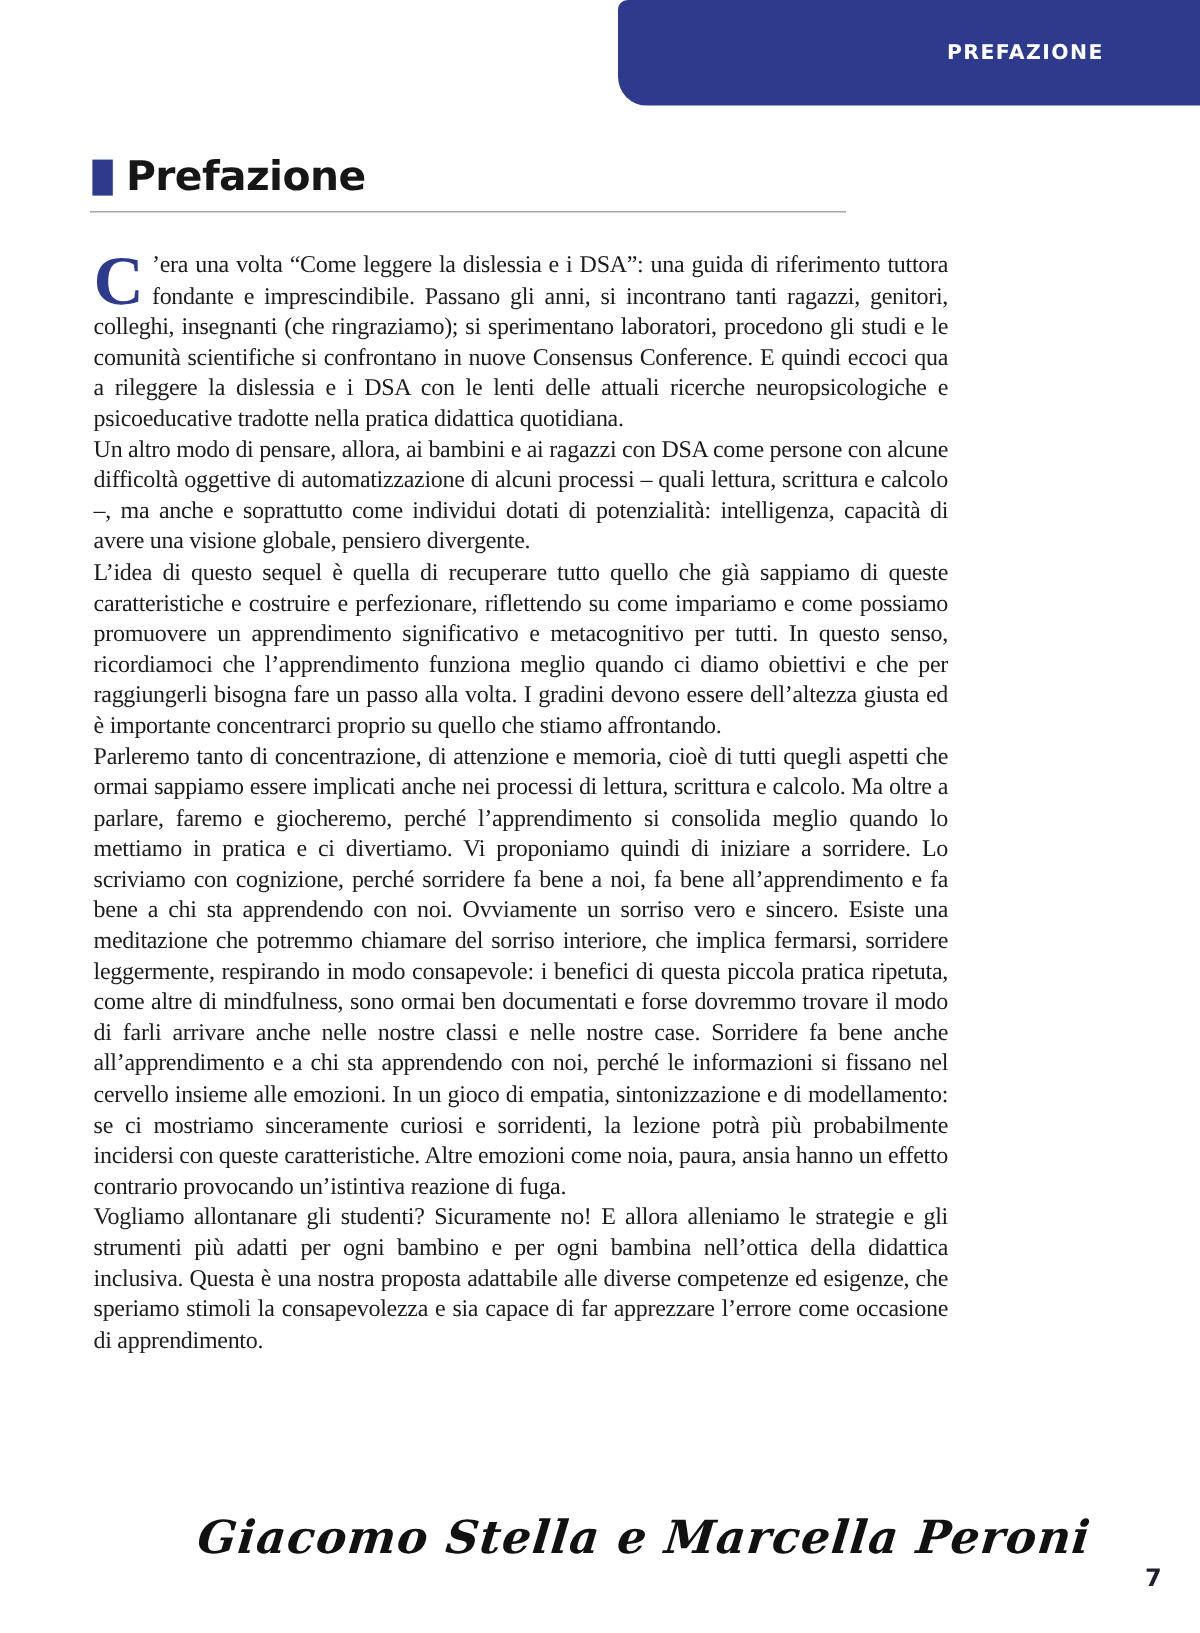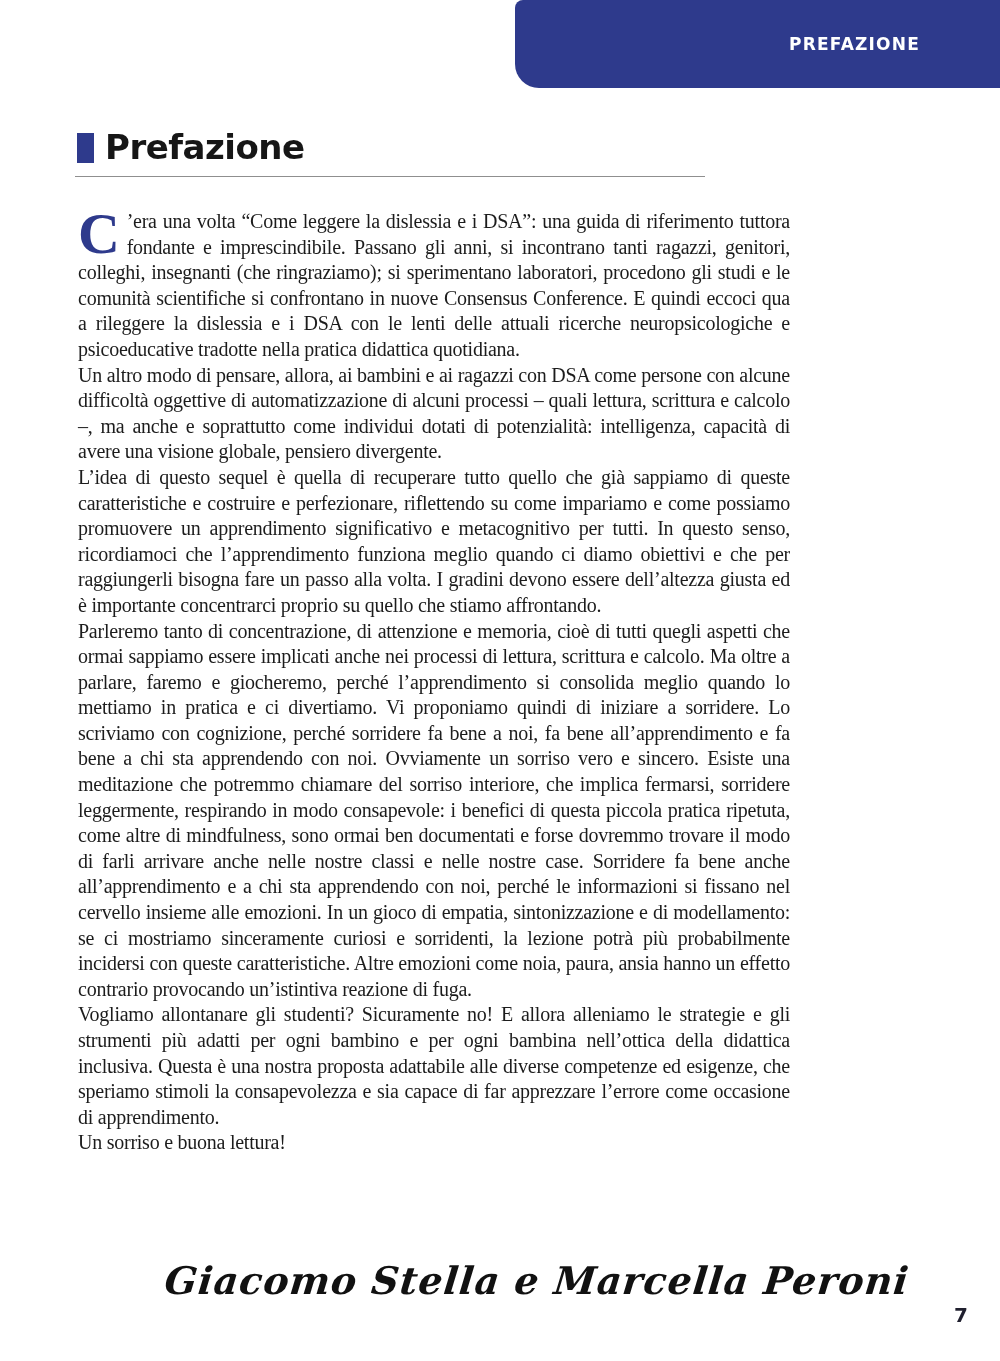--- a/index.html
+++ b/index.html
@@ -131,18 +131,17 @@
   <div class="page-title">Prefazione</div>
 </div>
 <div class="title-rule"></div>
 
 <div class="body-text" lang="it">
   <p><span class="drop-cap">C</span><span>’era una volta “Come leggere la dislessia e i DSA”: una guida di riferimento tuttora fondante e imprescindibile. Passano gli anni, si incontrano tanti ragazzi, genitori, colleghi, insegnanti (che ringraziamo); si sperimentano laboratori, procedono gli studi e le comunità scientifiche si confrontano in nuove Consensus Conference. E quindi eccoci qua a rileggere la dislessia e i DSA con le lenti delle attuali ricerche neuropsicologiche e psicoeducative tradotte nella pratica didattica quotidiana.</span></p>
   <p>Un altro modo di pensare, allora, ai bambini e ai ragazzi con DSA come persone con alcune difficoltà oggettive di automatizzazione di alcuni processi – quali lettura, scrittura e calcolo –, ma anche e soprattutto come individui dotati di potenzialità: intelligenza, capacità di avere una visione globale, pensiero divergente.</p>
   <p>L’idea di questo sequel è quella di recuperare tutto quello che già sappiamo di queste caratteristiche e costruire e perfezionare, riflettendo su come impariamo e come possiamo promuovere un apprendimento significativo e metacognitivo per tutti. In questo senso, ricordiamoci che l’apprendimento funziona meglio quando ci diamo obiettivi e che per raggiungerli bisogna fare un passo alla volta. I gradini devono essere dell’altezza giusta ed è importante concentrarci proprio su quello che stiamo affrontando.</p>
   <p>Parleremo tanto di concentrazione, di attenzione e memoria, cioè di tutti quegli aspetti che ormai sappiamo essere implicati anche nei processi di lettura, scrittura e calcolo. Ma oltre a parlare, faremo e giocheremo, perché l’apprendimento si consolida meglio quando lo mettiamo in pratica e ci divertiamo. Vi proponiamo quindi di iniziare a sorridere. Lo scriviamo con cognizione, perché sorridere fa bene a noi, fa bene all’apprendimento e fa bene a chi sta apprendendo con noi. Ovviamente un sorriso vero e sincero. Esiste una meditazione che potremmo chiamare del sorriso interiore, che implica fermarsi, sorridere leggermente, respirando in modo consapevole: i benefici di questa piccola pratica ripetuta, come altre di mindfulness, sono ormai ben documentati e forse dovremmo trovare il modo di farli arrivare anche nelle nostre classi e nelle nostre case. Sorridere fa bene anche all’apprendimento e a chi sta apprendendo con noi, perché le informazioni si fissano nel cervello insieme alle emozioni. In un gioco di empatia, sintonizzazione e di modellamento: se ci mostriamo sinceramente curiosi e sorridenti, la lezione potrà più probabilmente incidersi con queste caratteristiche. Altre emozioni come noia, paura, ansia hanno un effetto contrario provocando un’istintiva reazione di fuga.</p>
   <p>Vogliamo allontanare gli studenti? Sicuramente no! E allora alleniamo le strategie e gli strumenti più adatti per ogni bambino e per ogni bambina nell’ottica della didattica inclusiva. Questa è una nostra proposta adattabile alle diverse competenze ed esigenze, che speriamo stimoli la consapevolezza e sia capace di far apprezzare l’errore come occasione di apprendimento.</p>
-  <p>Un sorriso e buona lettura!</p>
 </div>
 
 <div class="signature">Giacomo Stella e Marcella Peroni</div>
 
 <div class="page-number">7</div>
 
 </body></html>

